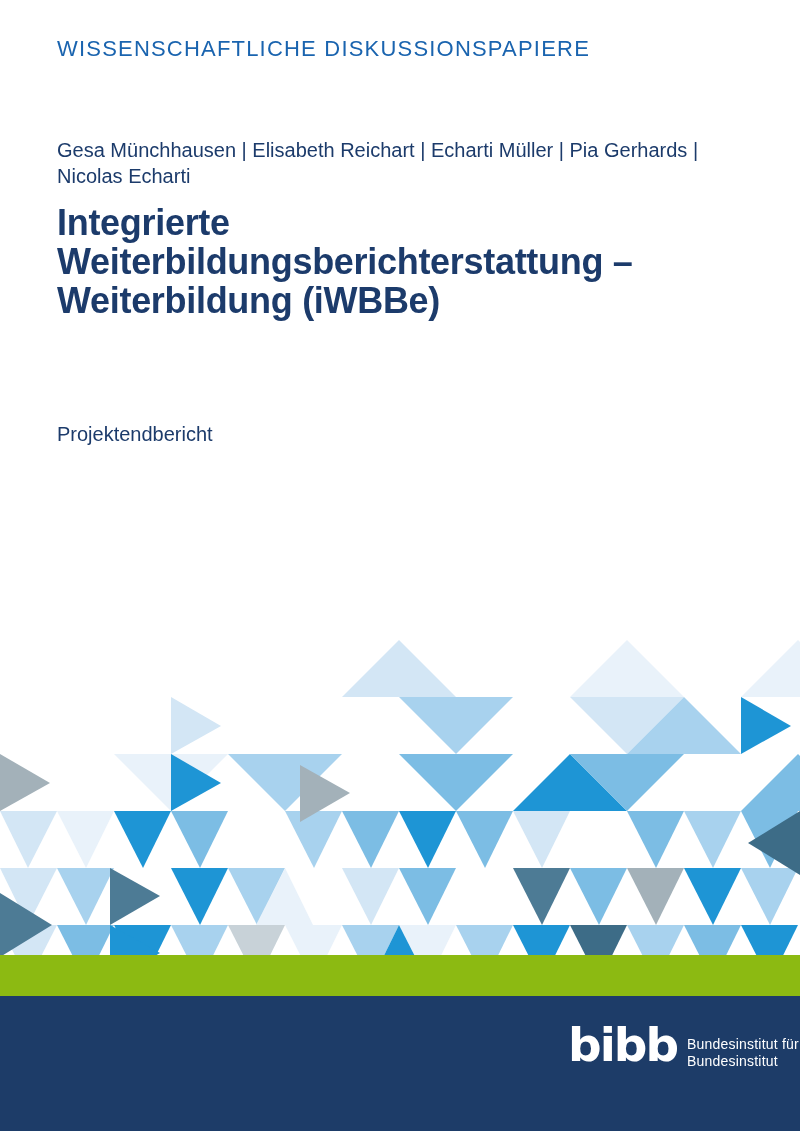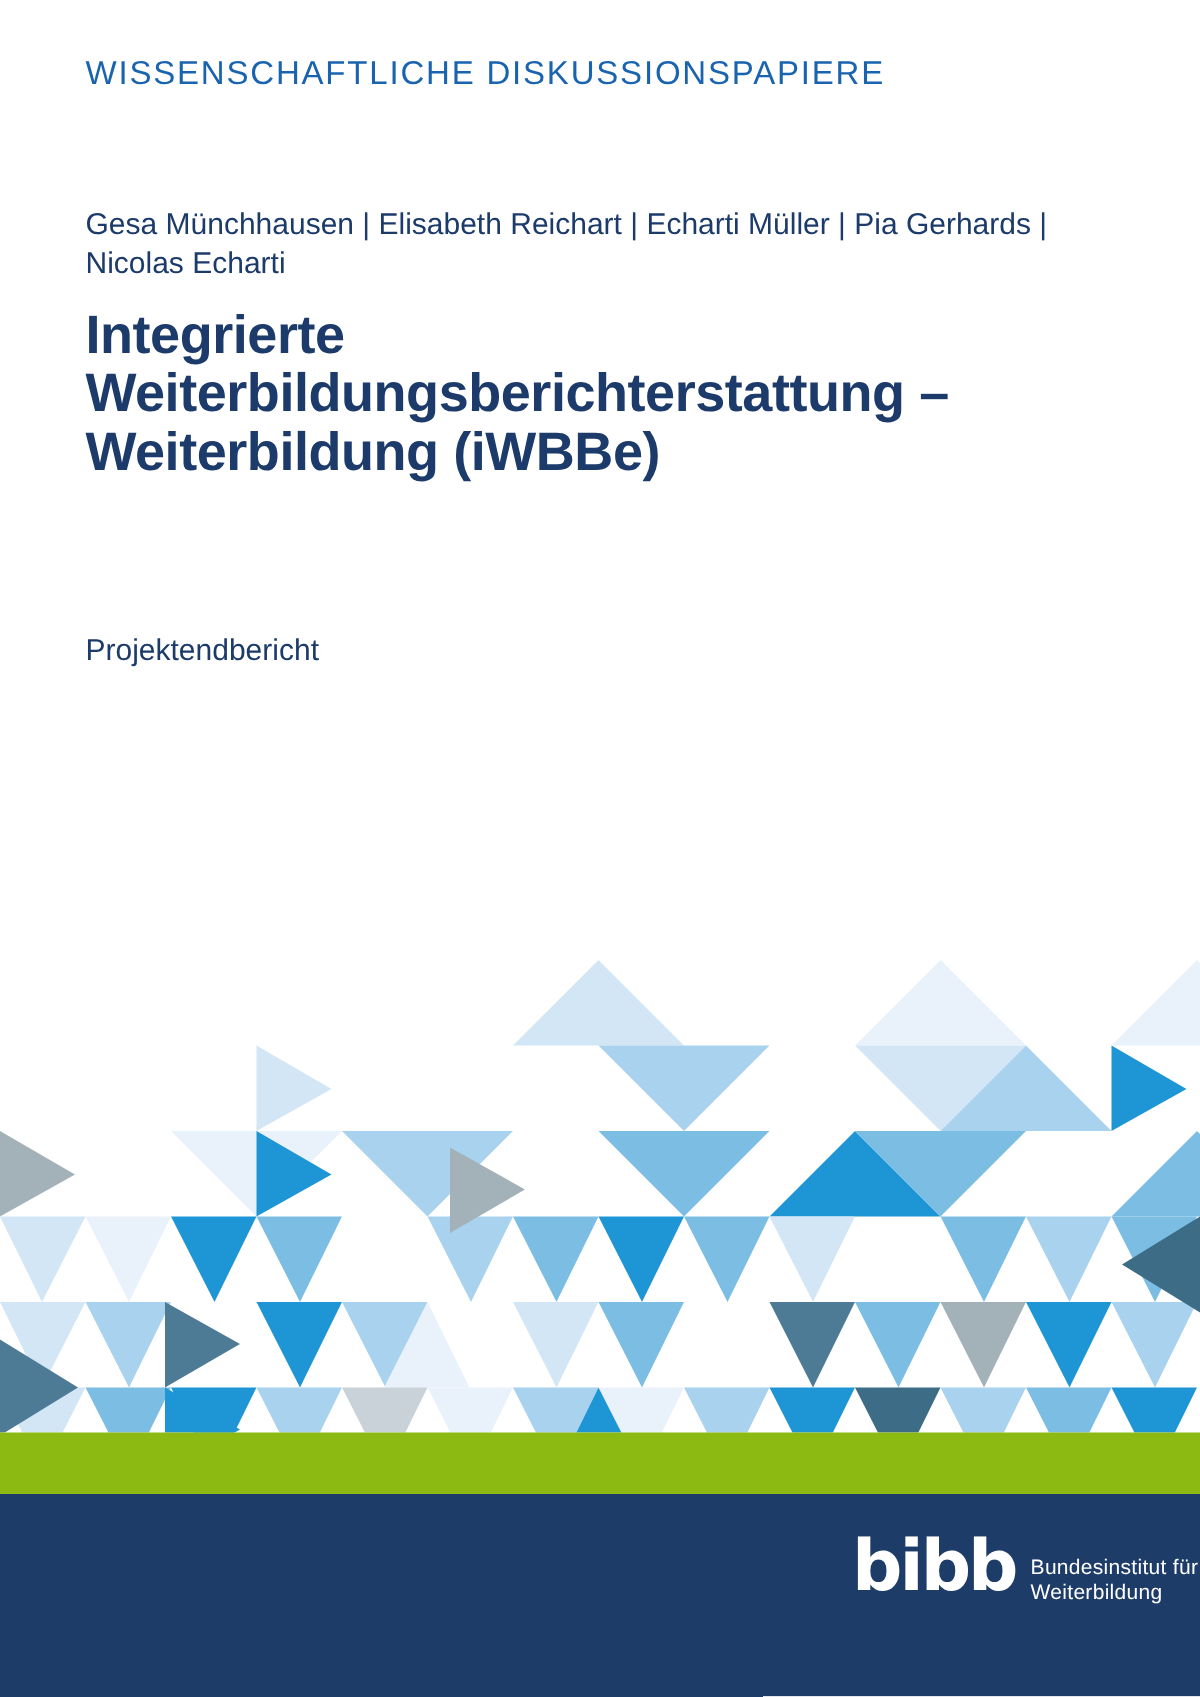--- a/index.html
+++ b/index.html
@@ -155,18 +155,18 @@
       <polygon points="800,811 800,875 748,843" fill="#3d6c87"></polygon>
     </svg>
 
   <div class="green-bar"></div>
 
   <div class="footer">
     <div class="bibb-logo">
       <div class="bibb-wordmark">bibb</div>
       <div class="org-name">
         <div>Bundesinstitut für</div>
-        <div>Weiterbildung</div>
+        <div>Bundesinstitut</div>
       </div>
     </div>
   </div>
 
 </div>
 
 </body></html>

